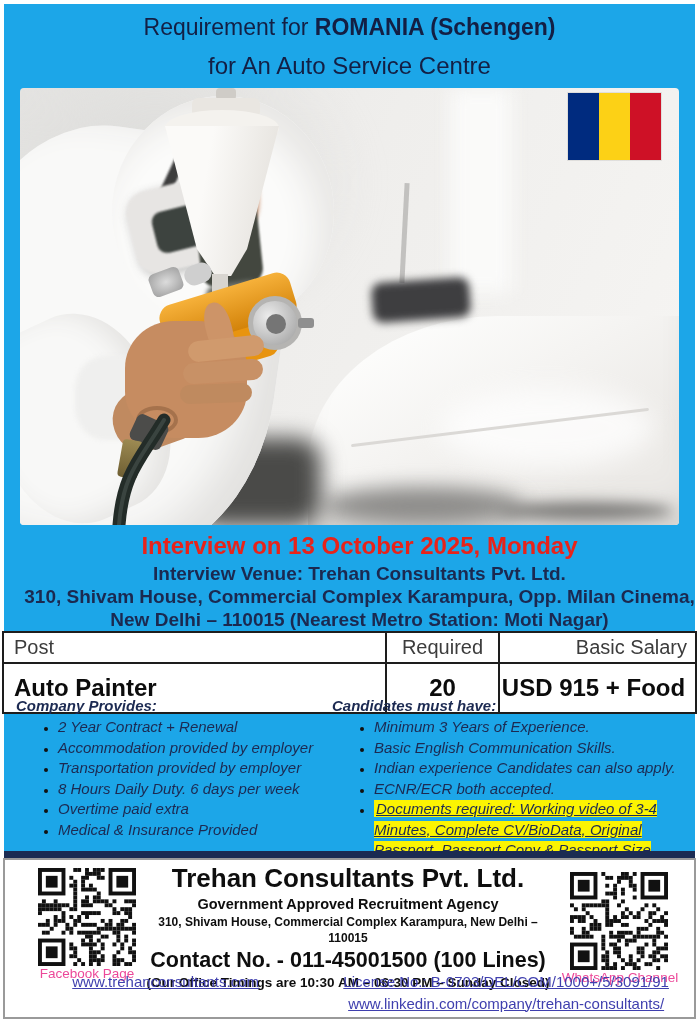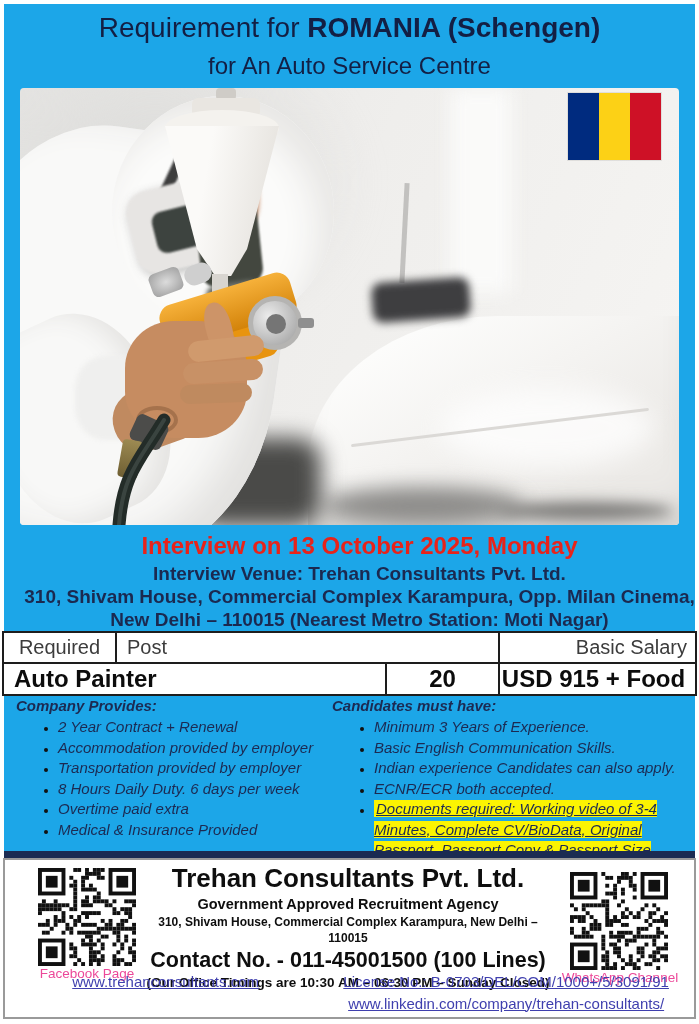--- a/index.html
+++ b/index.html
@@ -6,21 +6,21 @@
   .poster{
     position:relative;width:699px;height:1024px;background:#ffffff;
     font-family:"Liberation Sans",sans-serif;overflow:hidden;
   }
   
   .cyan-panel{position:absolute;left:4px;top:4px;right:4px;height:847px;background:#1ca6e8;}
   .navy-strip{position:absolute;left:4px;top:851px;right:4px;height:7px;background:#1b2b52;}
 
   
   .title-block{position:absolute;left:0;top:8px;width:100%;text-align:center;color:#131f44;}
-  .title-line1{font-size:28px;line-height:39px;font-weight:400;}
+  .title-line1{font-size:23px;line-height:39px;font-weight:400;}
   .title-line1 b{font-weight:700;}
   .title-line2{font-size:24px;line-height:38px;font-weight:400;}
 
   
   .photo{position:absolute;left:20px;top:88px;width:659px;height:437px;border-radius:4px;
     background:linear-gradient(115deg,#e6e5e3 0%,#efeeec 45%,#f6f5f3 100%);overflow:hidden;}
   .photo *{position:absolute;}
   .ph-wallshade{left:-80px;top:-70px;width:430px;height:330px;background:radial-gradient(closest-side,#dadad8,rgba(218,218,216,0));filter:blur(14px);}
   .ph-brightstrip{left:430px;top:0;width:62px;height:205px;background:#fafaf9;filter:blur(9px);}
   .ph-rod{left:382px;top:95px;width:5px;height:100px;background:#c2c1bf;transform:rotate(3deg);}
@@ -76,21 +76,21 @@
 
   
   .interview{position:absolute;left:0;top:529px;width:100%;text-align:center;margin-left:10px;}
   .interview .date{font-size:24px;line-height:33px;font-weight:700;color:#e8231a;}
   .interview .venue,.interview .addr{font-size:19px;line-height:23px;font-weight:700;color:#1b2950;}
 
   
   .job-table{position:absolute;left:2px;top:631px;right:2px;background:#ffffff;border:2px solid #1d1d1d;}
   .jt-row{display:flex;}
   .jt-row.head{height:29px;border-bottom:2px solid #1d1d1d;}
-  .jt-row.data{height:30px;}
+  .jt-row.data{height:48px;}
   .jt-cell{box-sizing:border-box;display:flex;align-items:center;}
   .jt-post{width:383px;border-right:2px solid #1d1d1d;padding-left:10px;}
   .jt-req{width:113px;border-right:2px solid #1d1d1d;justify-content:center;}
   .jt-sal{flex:1;justify-content:flex-end;padding-right:8px;}
   .head .jt-cell{font-size:20px;color:#3c3c3c;font-weight:400;}
   .data .jt-cell{font-size:24px;color:#0c0c0c;font-weight:700;}
   .data .jt-sal{justify-content:center;}
 
   
   .cols{position:absolute;left:0;top:696px;width:699px;color:#1c2a52;font-style:italic;}
@@ -190,22 +190,22 @@
 
   <div class="interview">
     <div class="date">Interview on 13 October 2025, Monday</div>
     <div class="venue">Interview Venue: Trehan Consultants Pvt. Ltd.</div>
     <div class="addr">310, Shivam House, Commercial Complex Karampura, Opp. Milan Cinema,</div>
     <div class="addr">New Delhi – 110015 (Nearest Metro Station: Moti Nagar)</div>
   </div>
 
   <div class="job-table">
     <div class="jt-row head">
+      <div class="jt-cell jt-post">Post</div>
       <div class="jt-cell jt-req">Required</div>
-      <div class="jt-cell jt-post">Post</div>
       <div class="jt-cell jt-sal">Basic Salary</div>
     </div>
     <div class="jt-row data">
       <div class="jt-cell jt-post">Auto Painter</div>
       <div class="jt-cell jt-req">20</div>
       <div class="jt-cell jt-sal">USD 915 + Food</div>
     </div>
   </div>
 
   <div class="cols">

